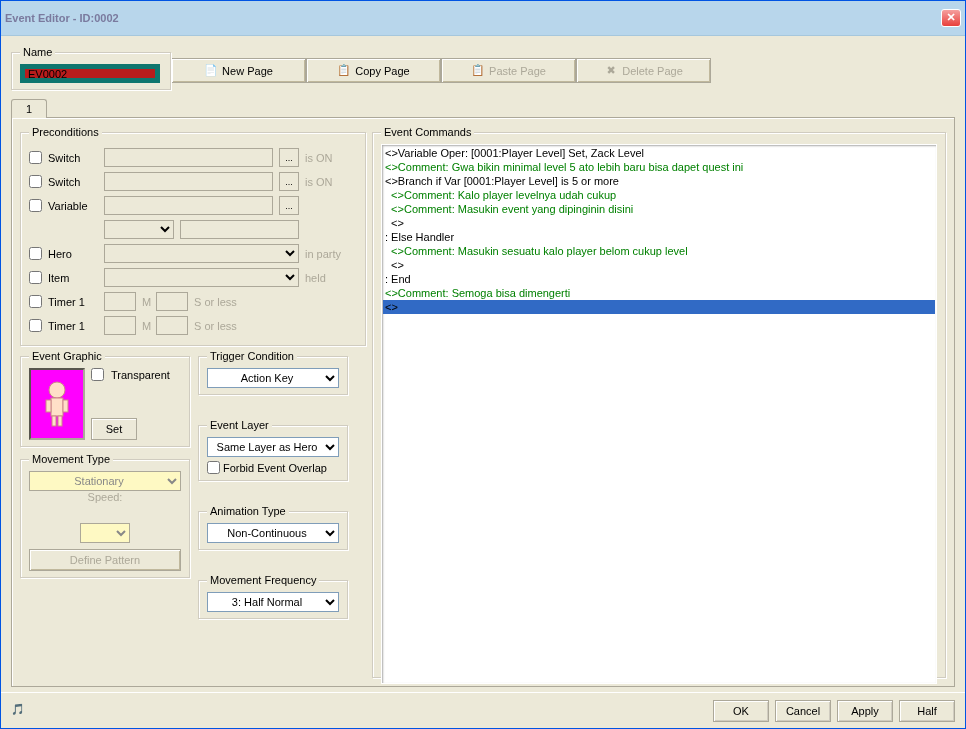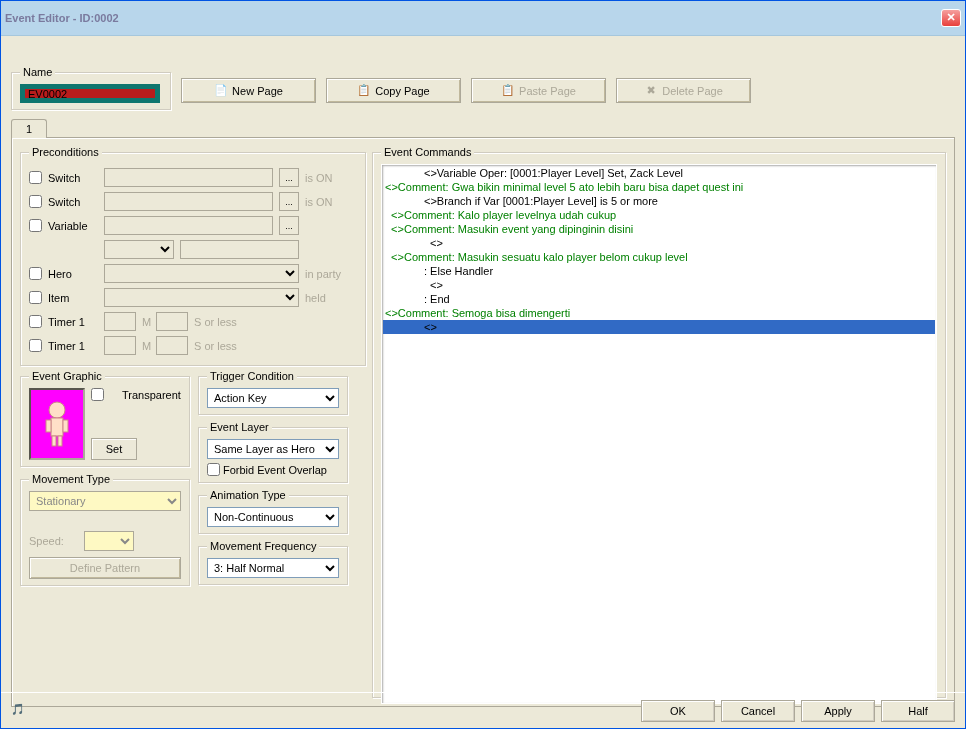--- a/index.html
+++ b/index.html
@@ -5,21 +5,21 @@
 * { box-sizing: border-box; margin: 0; padding: 0; font-family: "MS Sans Serif", "Tahoma", sans-serif; font-size: 11px; }
 body { background: #ece9d8; width: 966px; height: 729px; overflow: hidden; }
 
 .window { width: 966px; height: 729px; border: 1px solid #0054e3; background: #ece9d8; display: flex; flex-direction: column; }
 .titlebar { height: 24px; background: linear-gradient(to bottom, #b8d6eb, #b8d6eb); display: flex; align-items: center; padding: 17px 4px; border-bottom: 1px solid #a6c7dc; }
 .titlebar-text { color: #7a7a9e; font-weight: bold; font-size: 11px; flex: 1; }
 .close-btn { width: 20px; height: 18px; background: linear-gradient(to bottom, #f5a09f, #e8403c); border: 1px solid #fff; border-radius: 3px; color: #fff; font-weight: bold; text-align: center; line-height: 14px; cursor: pointer; }
 
 .content { flex: 1; padding: 10px; position: relative; }
 
-.top-row { display: flex; gap: 10px; margin-bottom: 8px; margin-top: 20px; }
+.top-row { display: flex; margin-bottom: 8px; }
 .name-group { width: 160px; }
 .name-group legend { font-size: 11px; }
 .name-input { width: 140px; height: 19px; border: 5px solid #0f766e; padding: 1px 3px; background: #b91c1c; }
 
 .page-btn { width: 135px; height: 25px; margin-top: 12px; background: #ece9d8; border: 1px solid #aca899; box-shadow: inset 1px 1px 0 #fff, inset -1px -1px 0 #c0b89c; cursor: pointer; display: flex; align-items: center; justify-content: center; gap: 4px; }
 .page-btn:disabled, .page-btn.disabled { color: #aca899; cursor: default; }
 .page-btn .icon { width: 14px; height: 14px; display: inline-block; }
 
 .tab-container { margin-top: 4px; }
 .tab { display: inline-block; padding: 3px 14px; background: #ece9d8; border: 1px solid #aca899; border-bottom: none; border-radius: 3px 3px 0 0; position: relative; top: 1px; z-index: 2; }
@@ -32,39 +32,39 @@
 .fieldset legend { padding: 0 3px; background: #ece9d8; font-size: 11px; }
 
 .precon-row { display: flex; align-items: center; gap: 6px; margin: 3px 0; height: 21px; }
 .checkbox { width: 13px; height: 13px; }
 .precon-label { width: 50px; color: #000; }
 .precon-field { flex: 1; height: 19px; border: 1px solid #aca899; background: #ece9d8; }
 .ellipsis-btn { width: 20px; height: 19px; border: 1px solid #aca899; background: #ece9d8; font-size: 9px; display: flex; align-items: center; justify-content: center; }
 .suffix { width: 52px; color: #aca899; font-size: 11px; }
 
 .small-select { height: 19px; border: 1px solid #aca899; background: #ece9d8; }
-.dropdown { height: 20px; border: 1px solid #7f9db9; background: #fff; width: 100%; padding: 1px 2px; }
+.dropdown { height: 20px; border: 1px solid #7f9db9; background: #fff; width: 100%; padding: 1px 2px; text-align: center; }
 .dropdown.disabled { background: #fef9c3; border-color: #aca899; color: #888; }
 
 .graphic-row { display: flex; gap: 6px; }
 .sprite-box { width: 56px; height: 72px; background: #ff00ff; border: 2px inset #aca899; position: relative; }
 .sprite { position: absolute; left: 50%; top: 50%; transform: translate(-50%, -50%); }
 .set-btn { width: 46px; height: 22px; border: 1px solid #aca899; background: #ece9d8; box-shadow: inset 1px 1px 0 #fff; cursor: pointer; }
 
-.trigger-group, .layer-group, .anim-group, .freq-group { margin-bottom: 6px; }
+.trigger-group, .layer-group, .anim-group, .freq-group { margin-bottom: 24px; }
 
 .cmd-box { width: 100%; height: 540px; border: 1px solid #fff; box-shadow: inset 1px 1px 2px #aaa; background: #fff; overflow: auto; padding: 1px; font-family: "MS Gothic", monospace; font-size: 12px; line-height: 14px; }
 .cmd-line { white-space: pre; padding: 0 2px; }
 .cmd-line.selected { background: #316ac5; color: #fff; }
 .cmd-green { color: #008000; }
-.cmd-black { color: #000; padding-left: 39px; }
+.cmd-black { color: #000; }
 
 .bottom-bar { position: absolute; bottom: 0; left: 0; right: 0; height: 36px; display: flex; align-items: center; padding: 0 10px; gap: 6px; border-top: 1px solid #fff; }
 .bottom-spacer { flex: 1; }
-.btn { width: 74px; height: 22px; border: 1px solid #aca899; background: #ece9d8; box-shadow: inset 1px 1px 0 #fff, inset -1px -1px 0 #d0ccc0; cursor: pointer; }
+.btn { width: 56px; height: 22px; border: 1px solid #aca899; background: #ece9d8; box-shadow: inset 1px 1px 0 #fff, inset -1px -1px 0 #d0ccc0; cursor: pointer; }
 
 .music-icon { width: 16px; height: 16px; }
 
 fieldset { border: 1px solid #d4d0c8; }
 .two-col { display: flex; gap: 8px; }
 .col-a { width: 170px; }
 .col-b { width: 150px; }
 
 .spin { width: 32px; height: 19px; border: 1px solid #aca899; background: #ece9d8; }
 .timer-m { width: 8px; color: #aca899; text-align: center; }
@@ -179,36 +179,36 @@
                     <svg class="sprite" width="30" height="48">
                       <circle cx="15" cy="10" r="8" fill="#ffe0c8" stroke="#c88"></circle>
                       <rect x="9" y="18" width="12" height="18" fill="#ffe0c8" stroke="#c88"></rect>
                       <rect x="4" y="20" width="5" height="12" fill="#ffe0c8" stroke="#c88"></rect>
                       <rect x="21" y="20" width="5" height="12" fill="#ffe0c8" stroke="#c88"></rect>
                       <rect x="10" y="36" width="4" height="10" fill="#ffe0c8" stroke="#c88"></rect>
                       <rect x="16" y="36" width="4" height="10" fill="#ffe0c8" stroke="#c88"></rect>
                     </svg>
                   </div>
                   <div style="display:flex;flex-direction:column;gap:4px;">
-                    <label style="display:flex;align-items:center;gap:18px;">
+                    <label style="display:flex;align-items:center;gap:7px;">
                       <input type="checkbox" class="checkbox" style="">
                       <span>Transparent</span>
                     </label>
                     <div style="flex:1"></div>
                     <button class="set-btn">Set</button>
                   </div>
                 </div>
               </fieldset>
 
               <fieldset class="fieldset" style="margin-top:6px;">
                 <legend>Movement Type</legend>
                 <select class="dropdown disabled">
                   <option>Stationary</option>
                 </select>
-                <div style="display:flex;align-items:center;gap:20px;margin-top:20px;">
+                <div style="display:flex;align-items:center;gap:20px;margin-top:0;flex-direction:column;">
                   <span style="color:#aca899;">Speed:</span>
                   <select class="dropdown disabled" style="width:50px;"><option></option></select>
                 </div>
                 <button class="page-btn disabled" style="width:100%;margin-top:6px;height:22px;">Define Pattern</button>
               </fieldset>
             </div>
 
             <div class="col-b">
               <fieldset class="fieldset trigger-group">
                 <legend>Trigger Condition</legend>
@@ -244,22 +244,22 @@
 
         <fieldset class="fieldset right-col">
           <legend>Event Commands</legend>
           <div class="cmd-box" id="cmd-box">
               <div class="cmd-line"><span class="cmd-black">&lt;&gt;Variable Oper: [0001:Player Level] Set, Zack Level</span></div>
               <div class="cmd-line"><span class="cmd-green">&lt;&gt;Comment: Gwa bikin minimal level 5 ato lebih baru bisa dapet quest ini</span></div>
               <div class="cmd-line"><span class="cmd-black">&lt;&gt;Branch if Var [0001:Player Level] is 5 or more</span></div>
               <div class="cmd-line"><span class="cmd-green">  &lt;&gt;Comment: Kalo player levelnya udah cukup</span></div>
               <div class="cmd-line"><span class="cmd-green">  &lt;&gt;Comment: Masukin event yang dipinginin disini</span></div>
               <div class="cmd-line"><span class="cmd-black">  &lt;&gt;</span></div>
+              <div class="cmd-line"><span class="cmd-black">: Else Handler</span></div>
               <div class="cmd-line"><span class="cmd-green">  &lt;&gt;Comment: Masukin sesuatu kalo player belom cukup level</span></div>
-              <div class="cmd-line"><span class="cmd-black">: Else Handler</span></div>
               <div class="cmd-line"><span class="cmd-black">  &lt;&gt;</span></div>
               <div class="cmd-line"><span class="cmd-black">: End</span></div>
               <div class="cmd-line"><span class="cmd-green">&lt;&gt;Comment: Semoga bisa dimengerti</span></div>
               <div class="cmd-line selected"><span class="cmd-black">&lt;&gt;</span></div>
             </div>
         </fieldset>
 
       </div>
     </div>
 

